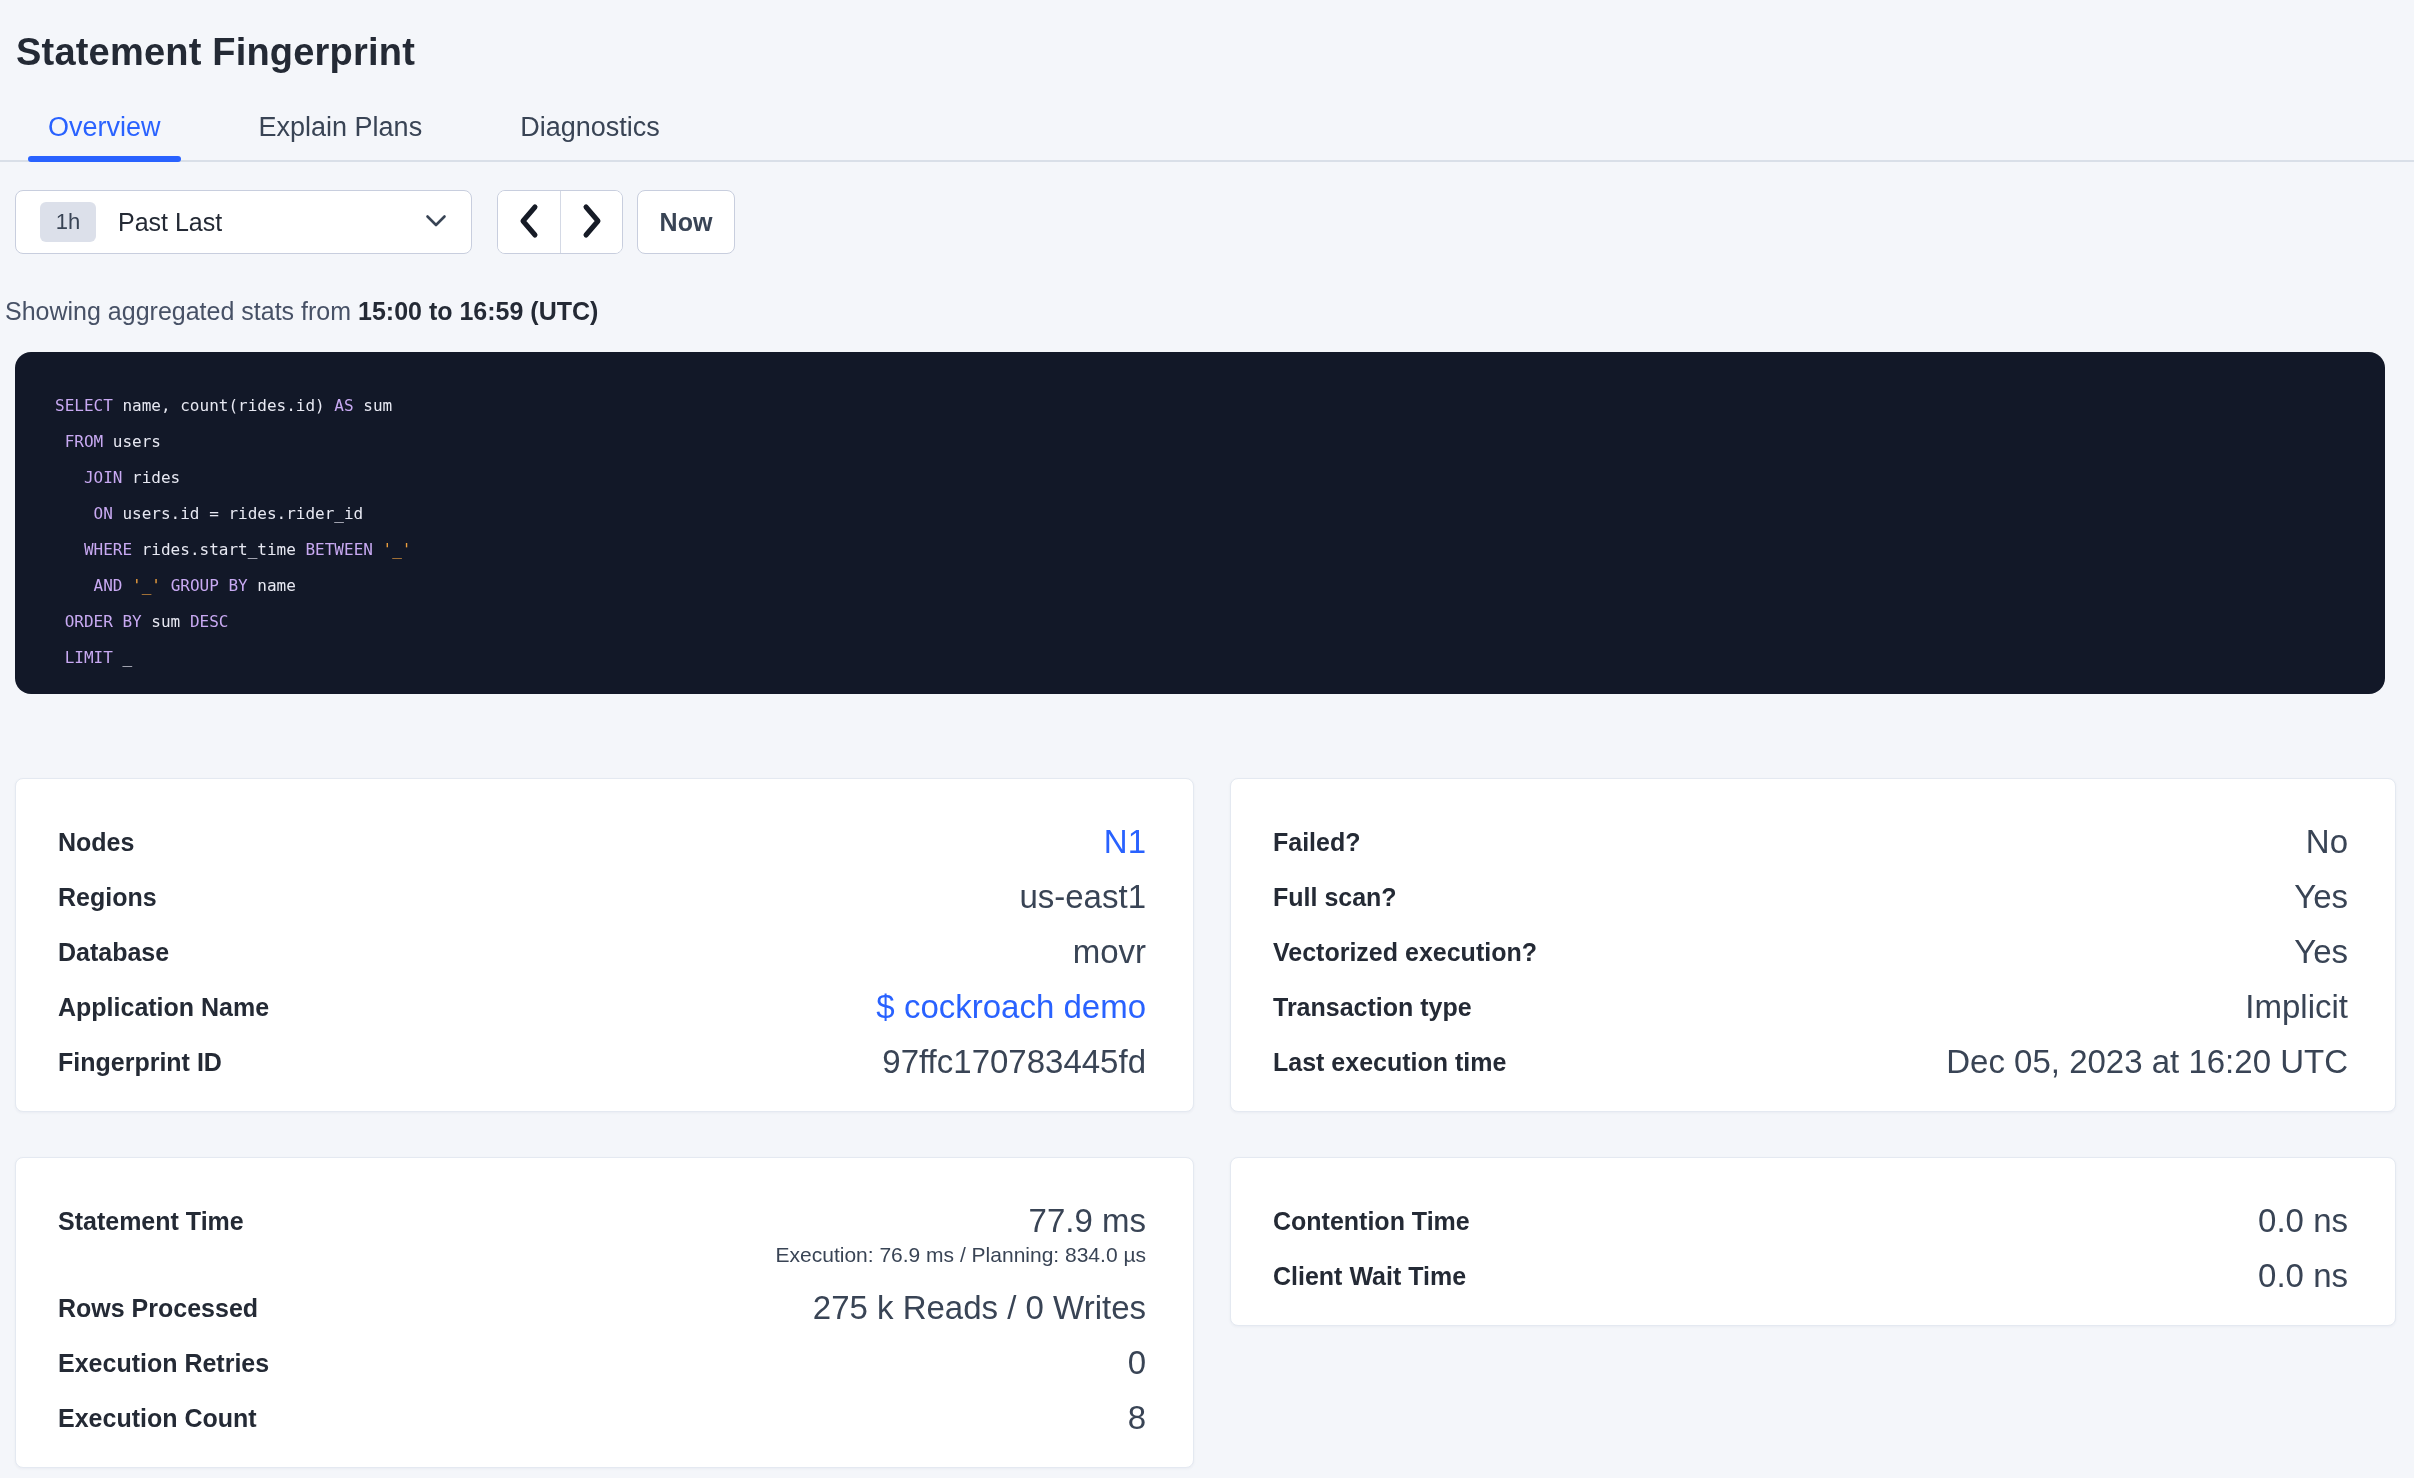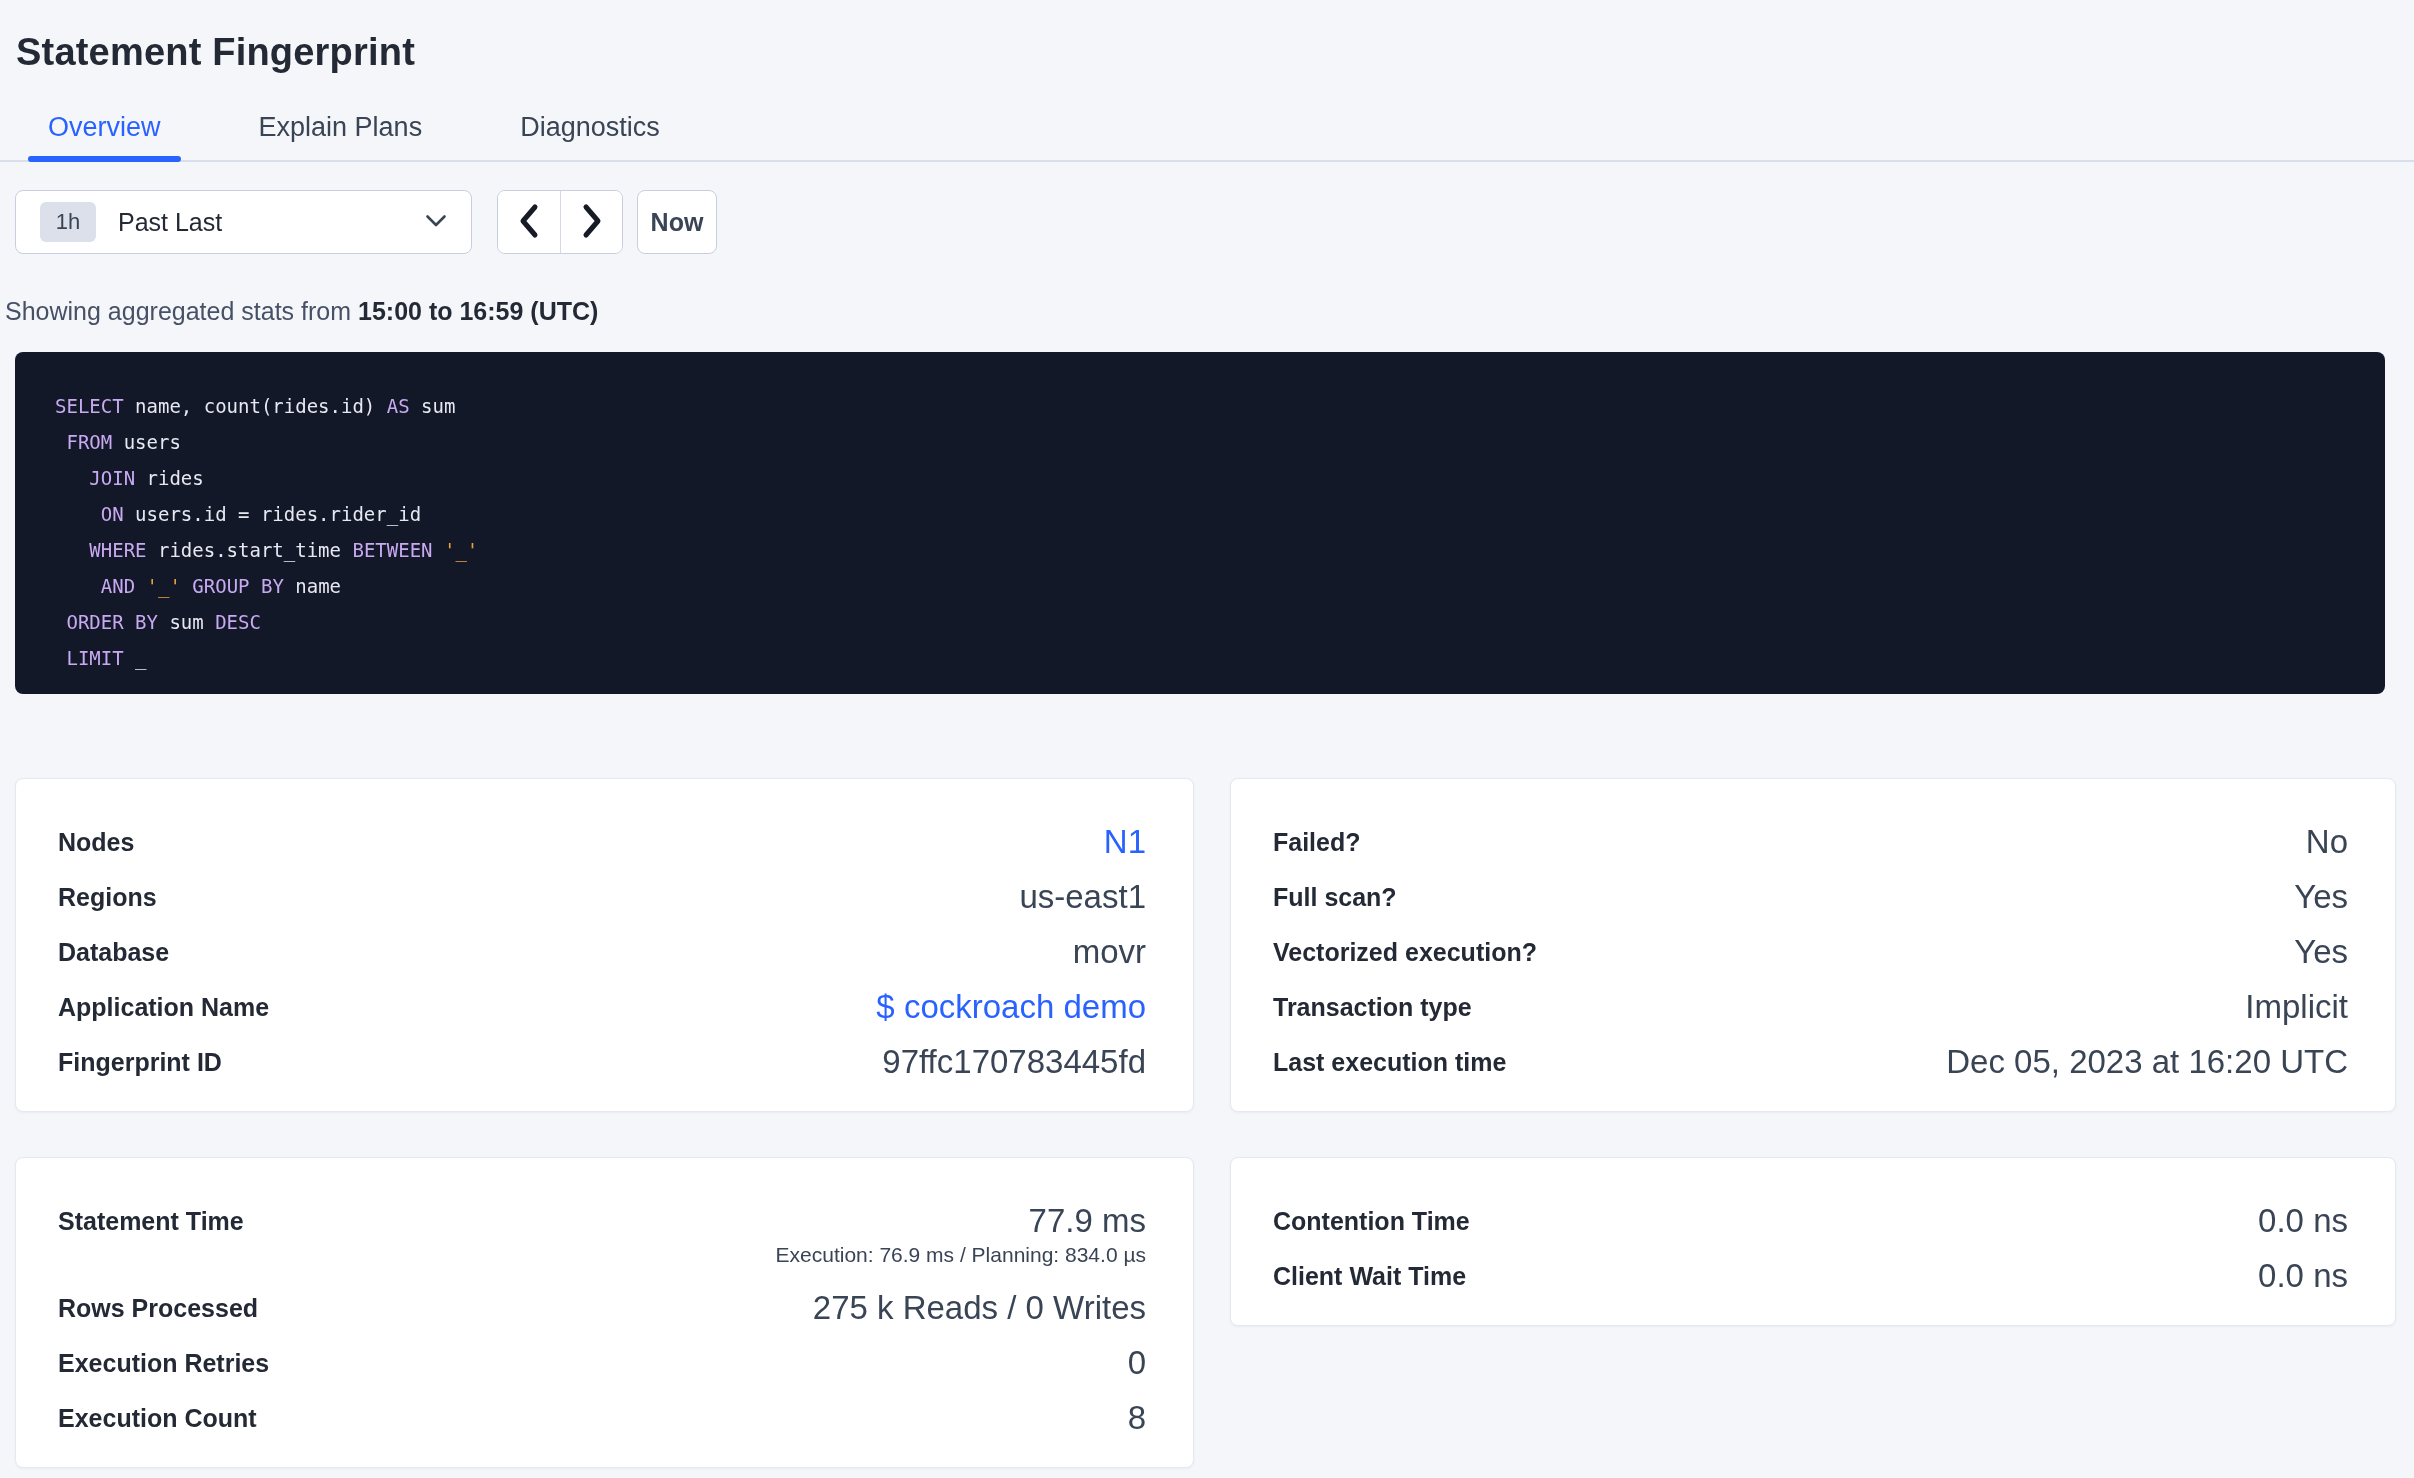--- a/index.html
+++ b/index.html
@@ -62,36 +62,36 @@
     background: #FFFFFF; border: 1px solid #C8CEDE; border-radius: 8px;
     overflow: hidden;
   }
   .arrow-btn {
     width: 62px; border: none; background: #FFFFFF;
     display: flex; align-items: center; justify-content: center;
     cursor: pointer; padding: 0;
   }
   .arrow-btn + .arrow-btn { border-left: 1px solid #D4D9E5; }
   .now-button {
-    margin-left: 14px; width: 80px; height: 64px;
+    margin-left: 14px; width: 98px; height: 64px;
     background: #FFFFFF; border: 1px solid #C8CEDE; border-radius: 8px;
     font-size: 25px; font-weight: 700; color: #394455;
     cursor: pointer; font-family: inherit;
   }
   
   .stats-line { margin: 42px 0 0 5px; font-size: 25px; line-height: 30px; color: #475166; }
   .stats-line b { color: #242A35; font-weight: 700; }
   
   .sql-box {
     margin: 26px 29px 0 15px;
     background: #121828;
-    border-radius: 8px;
+    border-radius: 16px;
     padding: 36px 40px 18px;
     font-family: "DejaVu Sans Mono", "Liberation Mono", monospace;
-    font-size: 19px; line-height: 36px;
+    font-size: 16px; line-height: 36px;
     white-space: pre;
     color: #E7E8F2;
   }
   .tok-kw  { color: #C8A9F2; }
   .tok-id  { color: #E7E8F2; }
   .tok-lit { color: #EC9F3E; }
   
   .cards {
     display: grid;
     grid-template-columns: 1179px 1166px;

